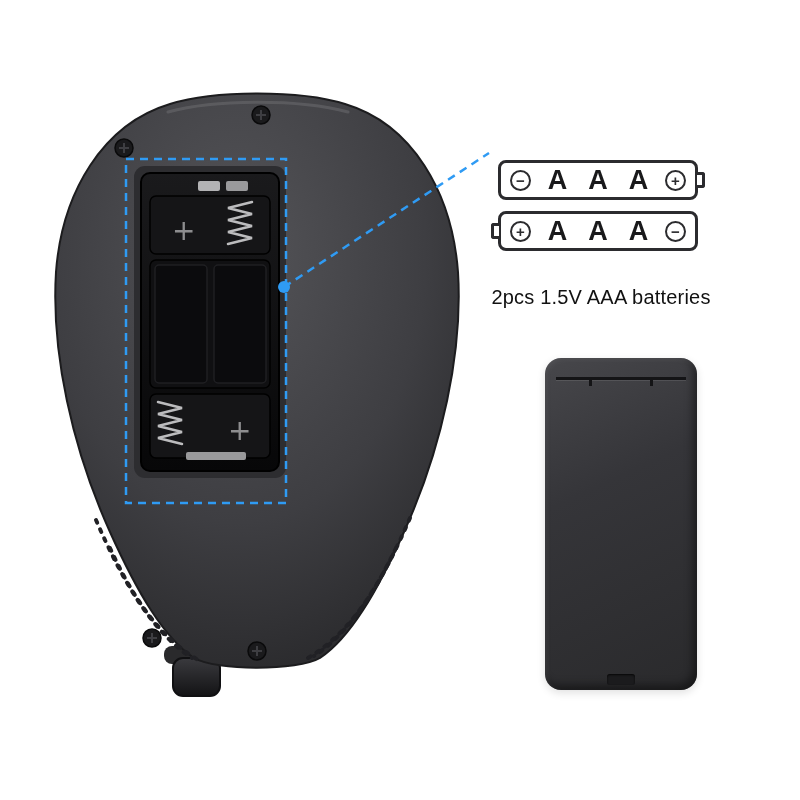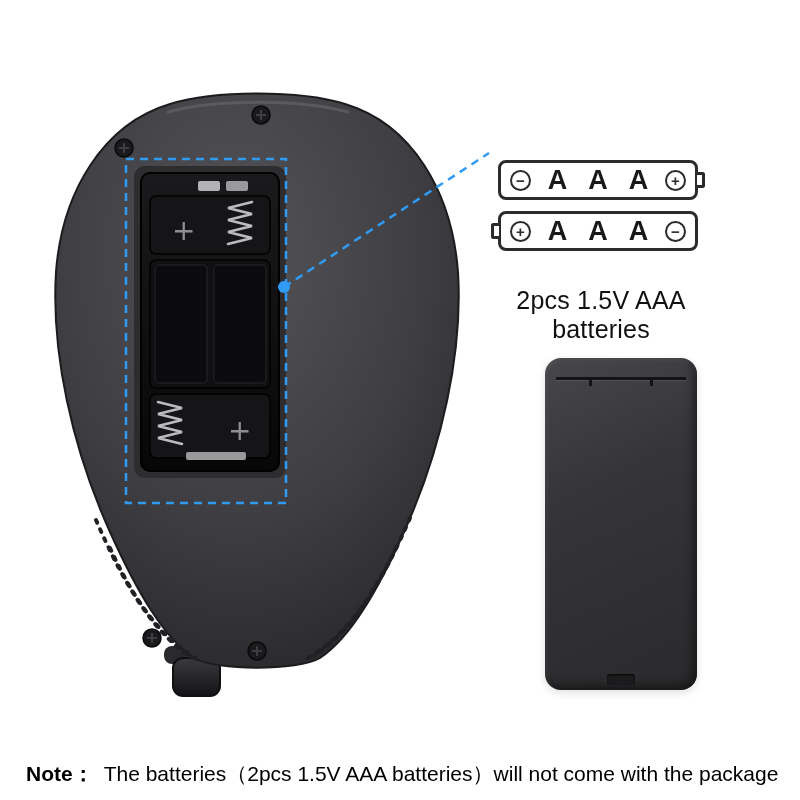--- a/index.html
+++ b/index.html
@@ -32,21 +32,21 @@
   .battery .letters { display:flex; gap:21px; font-size:27px; font-weight:bold; color:#19191b; }
   .nub {
     position:absolute; top:50%; transform:translateY(-50%);
     width:8px; height:16px; background:#fff; border:3px solid #2b2b2e;
   }
   .nub.right { right:-10px; border-left:none; border-radius:0 3px 3px 0; }
   .nub.left  { left:-10px;  border-right:none; border-radius:3px 0 0 3px; }
 
   .diagram-caption {
     position:absolute; left:483px; top:286px; width:236px;
-    text-align:center; font-size:25px; color:#111; letter-spacing:0.2px;
+    text-align:center; font-size:20px; color:#111; letter-spacing:0.2px;
   }
 
   
   .cover {
     position:absolute; left:545px; top:358px; width:152px; height:332px;
     border-radius:16px;
     background:linear-gradient(155deg,#47474b 0%, #353539 38%, #2a2a2c 100%);
     box-shadow: inset 2px 2px 5px rgba(255,255,255,0.07), inset -4px -5px 9px rgba(0,0,0,0.45), 0 3px 8px rgba(0,0,0,0.12);
   }
   .cover .groove {
@@ -171,17 +171,14 @@
 
   <div class="diagram-caption">2pcs 1.5V AAA batteries</div>
 
   <div class="cover">
     <div class="groove"></div>
     <div class="groove-tick tick-a"></div>
     <div class="groove-tick tick-b"></div>
     <div class="notch"></div>
   </div>
 
-  <p class="note">
-    <span class="note-label">Note：</span><span>The batteries（2pcs 1.5V AAA batteries）will not come with the package</span>
-  </p>
 
 </div>
 
 </body></html>

